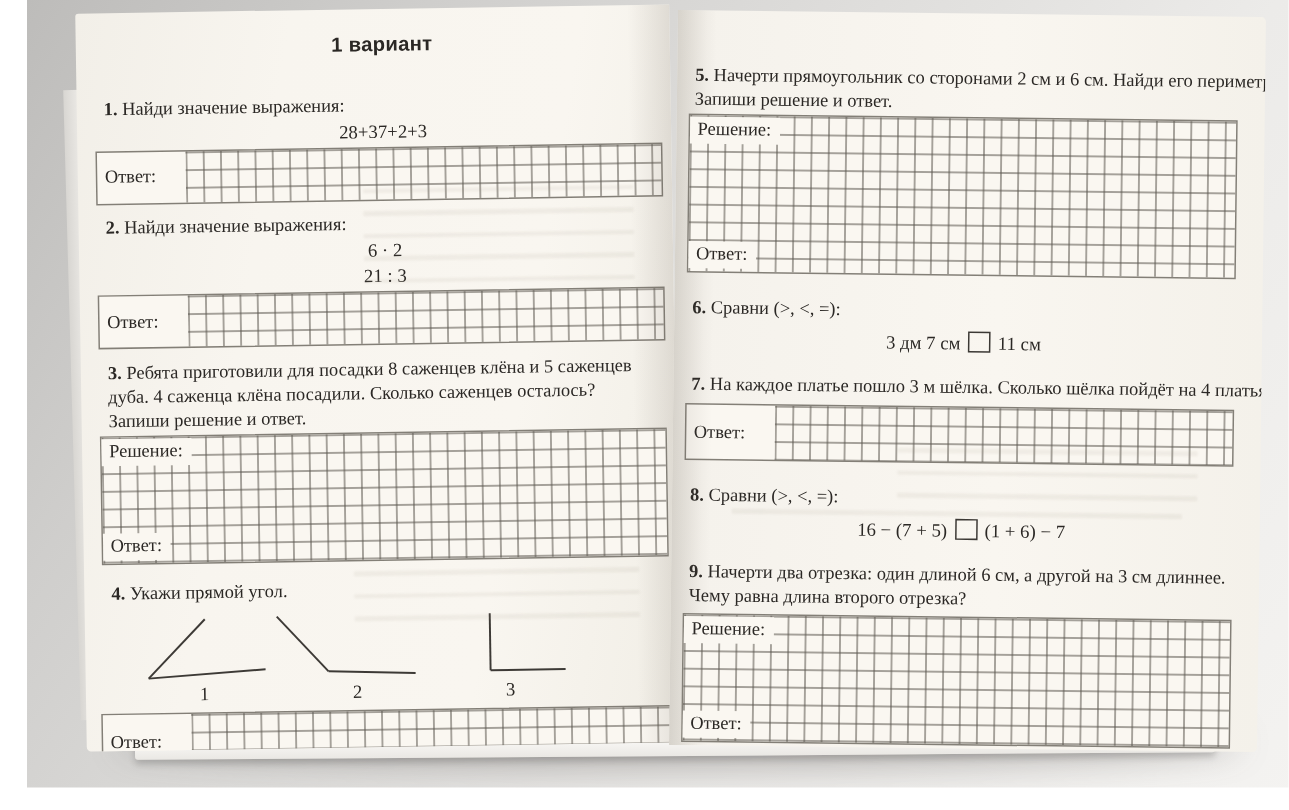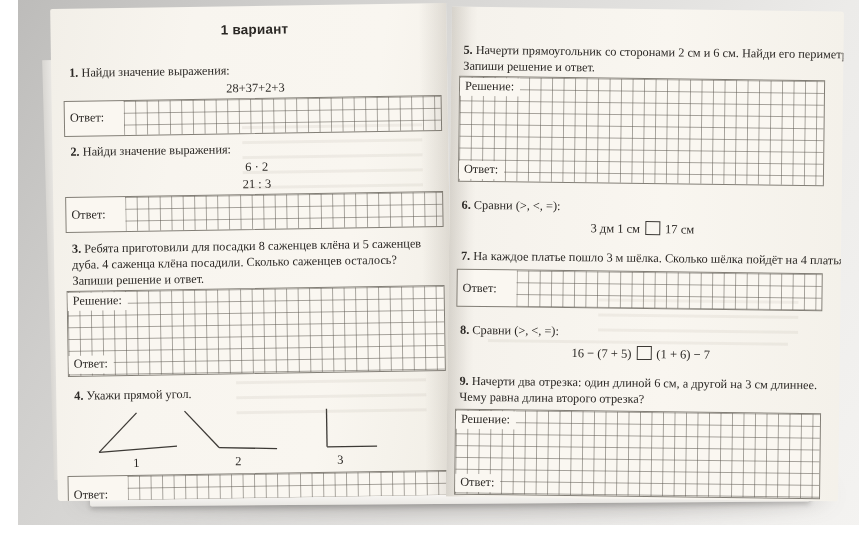--- a/index.html
+++ b/index.html
@@ -126,21 +126,21 @@
     <div class="ghost" style="left:40px;top:332px;width:300px;height:14px;"></div>
 
     <p class="ptext nowrap" style="margin-top:22px;"><b>5.</b> <span>Начерти прямоугольник со сторонами 2 см и 6 см. Найди его периметр.</span></p>
     <p class="ptext">Запиши решение и ответ.</p>
     <div class="solbox" style="height:104px;margin:2px 0 0 -4px;">
       <span class="chip chip-sol">Решение:</span>
       <span class="chip chip-ans">Ответ:</span>
     </div>
 
     <p class="ptext" style="margin-top:16px;"><b>6.</b> <span>Сравни (&gt;, &lt;, =):</span></p>
-    <div class="expr" style="margin-top:5px;"><span>3 дм 1 см</span><span class="cmpbox"></span><span>17 см</span></div>
+    <div class="expr" style="margin-top:5px;"><span>3 дм 7 см</span><span class="cmpbox"></span><span>11 см</span></div>
 
     <p class="ptext nowrap" style="margin-top:14px;"><b>7.</b> <span>На каждое платье пошло 3 м шёлка. Сколько шёлка пойдёт на 4 платья?</span></p>
     <div class="ansbox" style="height:36px;margin:4px 0 0 -4px;">
       <span class="anslabel">Ответ:</span>
       <div class="ansgrid"></div>
     </div>
 
     <p class="ptext" style="margin-top:16px;"><b>8.</b> <span>Сравни (&gt;, &lt;, =):</span></p>
     <div class="expr" style="margin-top:5px;"><span>16 − (7 + 5)</span><span class="cmpbox"></span><span>(1 + 6) − 7</span></div>
 

